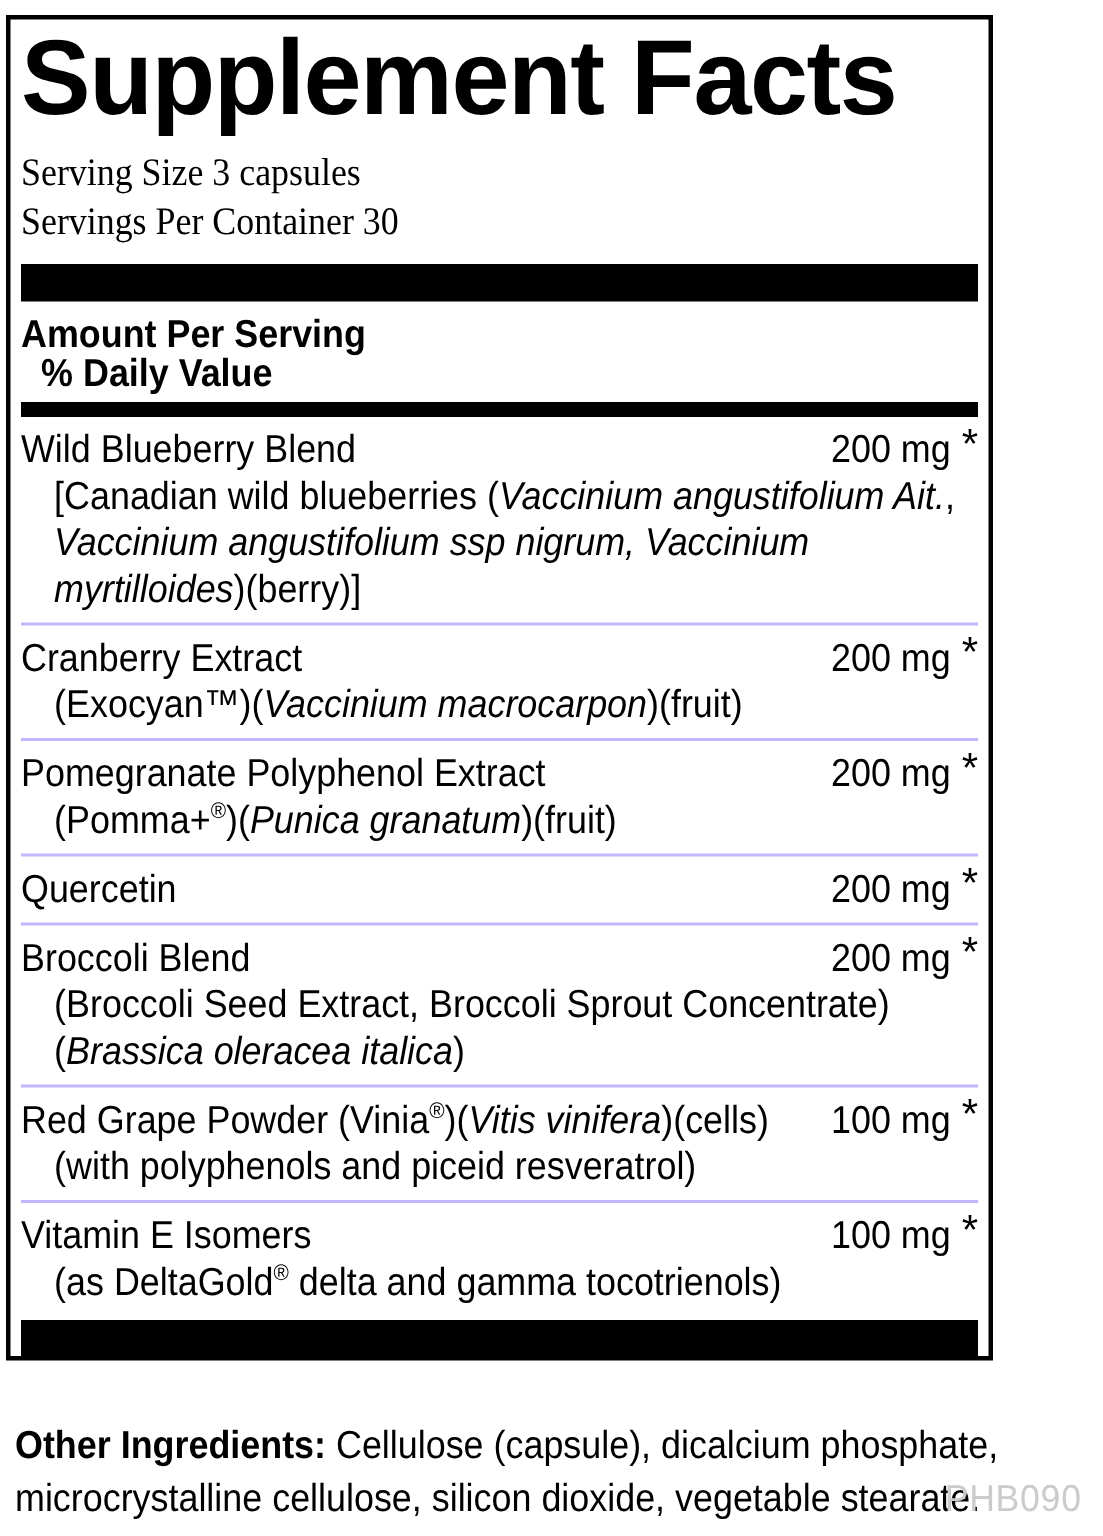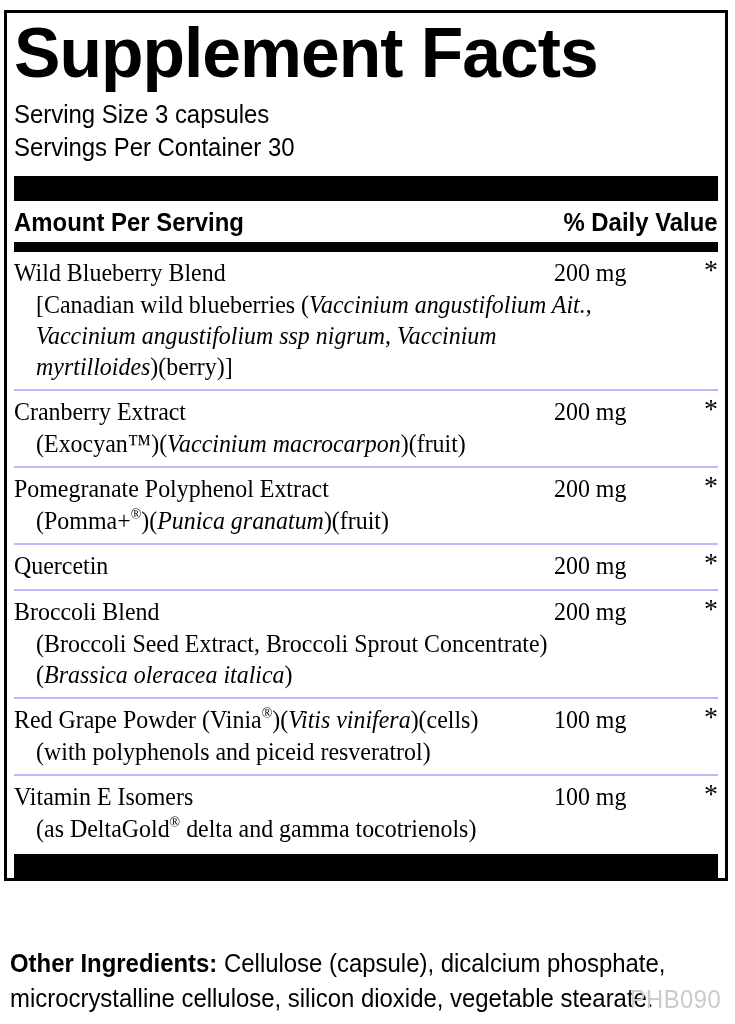--- a/index.html
+++ b/index.html
@@ -19,42 +19,43 @@
   .lnr{ 
     transform:scaleX(0.92);
     transform-origin:100% 0;
     white-space:nowrap;
     display:block;
   }
   .it{font-style:italic;}
   .sup{vertical-align:super;font-size:0.58em;line-height:0;}
 
   .panel{
-    position:absolute;left:4px;top:10px;width:724px;
+    position:absolute;left:4px;top:10px;width:658px;
     border:3px solid #000;
     padding:4px 7px 0 7px;
     box-sizing:border-box;
     background:#fff;
   }
   .title{
     font-size:71px;font-weight:bold;letter-spacing:-1px;
     line-height:71px;white-space:nowrap;
     transform:scaleX(0.98);transform-origin:0 0;
   }
-  .serving{margin-top:10px;}
+  .serving{margin-top:10px;font-family:Liberation Serif, serif;}
   .serving .ln{font-size:26px;line-height:33px;}
   .bar-thick{height:25px;background:#000;margin-top:12px;}
   .hdr{
     display:flex;justify-content:space-between;align-items:flex-start;
     padding:8px 0 7px 0;
+    flex-direction:column;
   }
   .hdr .ln,.hdr .lnr{font-size:26px;font-weight:bold;line-height:26px;}
   .bar-thin{height:10px;background:#000;}
   .rows{}
-  .row{position:relative;padding:5px 0 7px 0;font-family:Liberation Serif, serif;}
+  .row{position:relative;padding:5px 0 7px 0;}
   .row + .row{border-top:2px solid #c4b5fd;}
   .name{font-size:26px;line-height:32px;}
   .sub{font-size:26px;line-height:31px;padding-left:24px;}
   .amt{
     position:absolute;left:540px;top:5px;
     font-size:26px;line-height:32px;
     transform:scaleX(0.92);transform-origin:0 0;white-space:nowrap;
   }
   .dv{
     position:absolute;right:0;top:3px;

